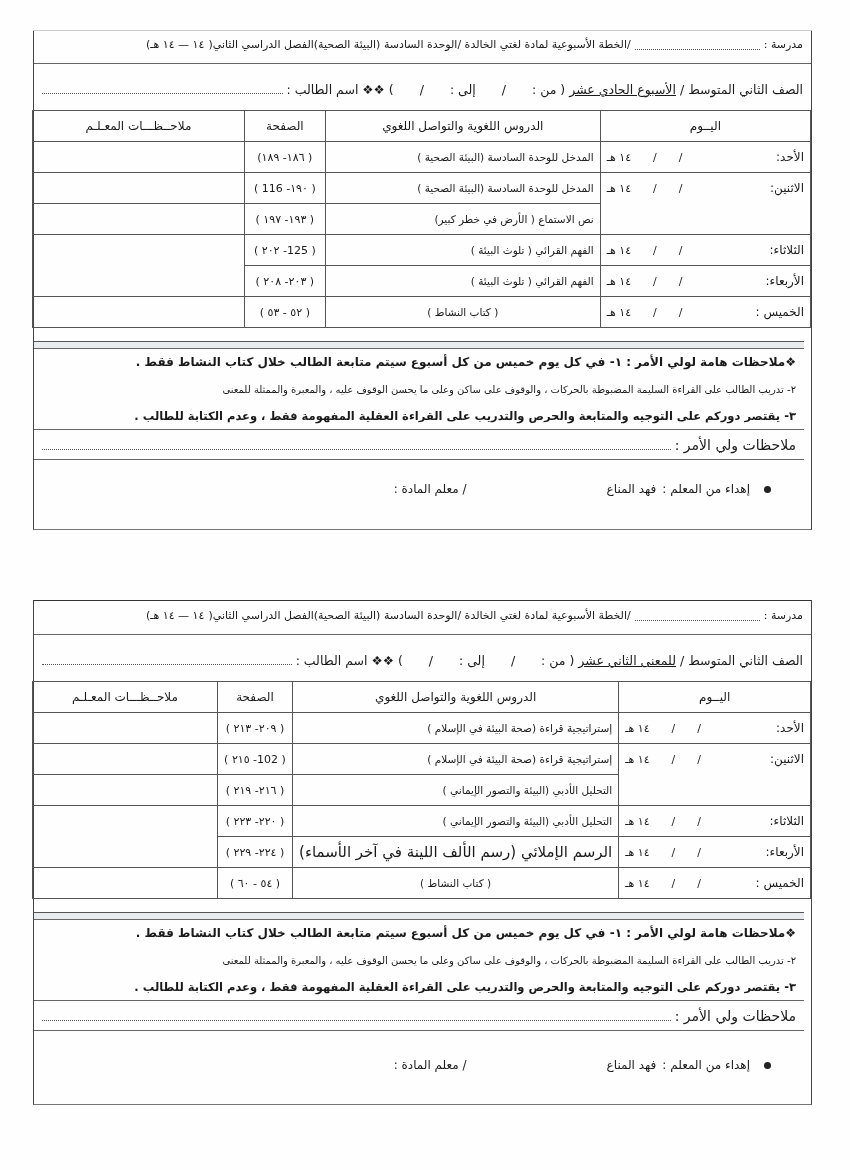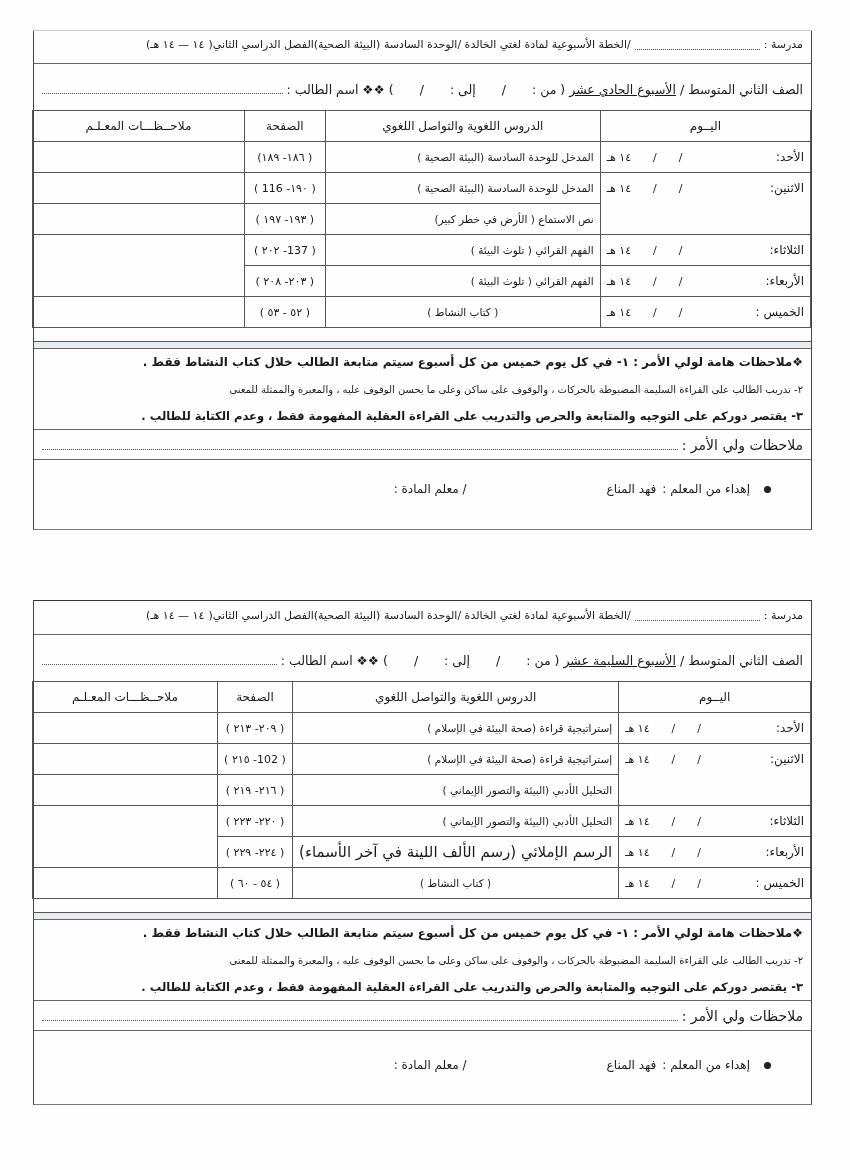--- a/index.html
+++ b/index.html
@@ -25,21 +25,21 @@
   .c-day { width: 216px; }
   .c-lesson { width: 280px; }
   .c-page { width: 83px; text-align: center; }
   .c-notes { width: 220px; }
   .day { display: flex; justify-content: space-between; align-items: center; }
   .day .dname { font-size: 12px; }
   .day .dslots { display: flex; gap: 22px; font-size: 11px; }
   .lesson { white-space: nowrap; font-size: 10.5px; letter-spacing: 0.1px; }
   .lesson.center { text-align: center; }
 
-  .notes-box { position: absolute; right: 0; left: 0; border-top: 1px solid #555; font-size: 11.5px; }
+  .notes-box { position: absolute; right: 7px; left: 0; border-top: 1px solid #555; font-size: 11.5px; }
   .s1 .notes-box { top: 311px; }
   .s2 .notes-box { top: 311px; }
   .notes-box .shade { height: 7px; background: #e9ecef; border-bottom: 1px solid #666; }
   .note { padding: 0 8px; white-space: nowrap; height: 27px; line-height: 27px; }
   .note.n1 { font-weight: bold; font-size: 12px; }
   .note.n2 { font-size: 10px; }
   .note.n3 { font-weight: bold; font-size: 11.5px; border-bottom: 1px solid #666; }
   .parent { display: flex; gap: 4px; padding: 0 8px; height: 30px; align-items: center; font-size: 14px; border-bottom: 1px solid #666; }
   .parent .dots { height: 10px; }
 
@@ -126,21 +126,21 @@
             <div class="day">
               <span class="dname">الثلاثاء:</span>
               <span class="dslots">
                 <span>/</span>
                 <span>/</span>
                 <span>١٤ هـ</span>
               </span>
             </div>
           </td>
       <td class="c-lesson lesson">الفهم القرائي ( تلوث البيئة )</td>
-      <td class="c-page">( 137- ٢٠٢ )</td>
+      <td class="c-page">( 125- ٢٠٢ )</td>
       <td class="c-notes" rowspan="2"></td>
     </tr>
     <tr>
       <td class="c-day">
             <div class="day">
               <span class="dname">الأربعاء:</span>
               <span class="dslots">
                 <span>/</span>
                 <span>/</span>
                 <span>١٤ هـ</span>
@@ -190,21 +190,21 @@
 <div class="sheet s2">
   <div class="hdr-line h1">
     <span>مدرسة :</span>
     <span class="dots short"></span>
     <span>/الخطة الأسبوعية لمادة لغتي الخالدة /الوحدة السادسة (البيئة الصحية)الفصل الدراسي الثاني(</span>
     <span>١٤ — ١٤ هـ)</span>
   </div>
   <div class="hdr-sep"></div>
   <div class="hdr-line h2">
     <span>الصف الثاني المتوسط /</span>
-    <span class="u">الأسبوع السليمة عشر</span>
+    <span class="u">للمعنى الثاني عشر</span>
     <span>( من :</span>
     <span style="width:18px"></span>
     <span>/</span>
     <span style="width:18px"></span>
     <span>إلى :</span>
     <span style="width:18px"></span>
     <span>/</span>
     <span style="width:18px"></span>
     <span>)</span>
     <span>❖❖ اسم الطالب :</span>

